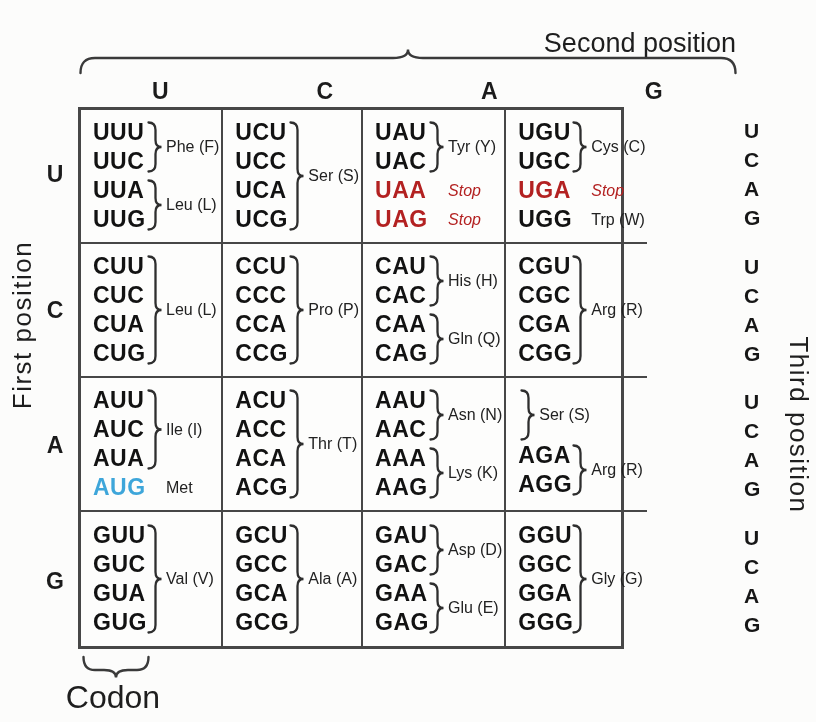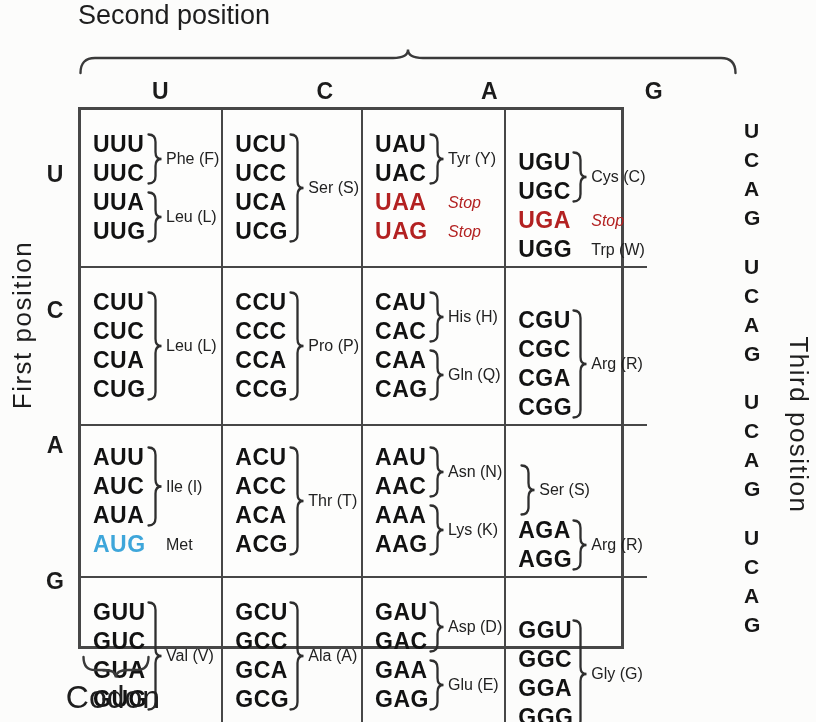--- a/index.html
+++ b/index.html
@@ -3,22 +3,22 @@
 <meta charset="utf-8">
 <style>
   html,body { margin:0; padding:0; }
   .stage {
     position:relative; width:816px; height:722px;
     background:#fcfcfb; overflow:hidden;
     font-family:"Liberation Sans","DejaVu Sans",sans-serif;
     color:#1b1b1b;
   }
   .title {
-    position:absolute; left:78px; top:0; width:658px;
-    text-align:left; font-size:27px; color:#1e1e1e;
+    position:absolute; left:78px; top:28px; width:658px;
+    text-align:right; font-size:27px; color:#1e1e1e;
   }
   .top-brace { position:absolute; left:79px; top:48px; }
   .col-headers {
     position:absolute; left:78px; top:76px; width:658px; height:30px;
     display:grid; grid-template-columns:repeat(4,1fr);
   }
   .col-headers span {
     text-align:center; font-weight:bold; font-size:23px; line-height:30px;
   }
   .row-letters {
@@ -43,21 +43,21 @@
     position:absolute; left:78px; top:107px; width:546px; height:542px;
     display:grid; grid-template-columns:repeat(4,1fr); grid-template-rows:repeat(4,1fr);
     border:3px solid #474747; box-sizing:border-box; background:#fdfdfc;
   }
   .cell {
     border-right:2px solid #474747; border-bottom:2px solid #474747;
     box-sizing:border-box; padding:2px 2px 2px 12px;
     display:flex; flex-direction:column; justify-content:center;
     overflow:visible;
   }
-  .cell:nth-child(4n) { border-right:none;margin-top:36px; }
+  .cell:nth-child(4n) { border-right:none; }
   .cell:nth-child(n+13) { border-bottom:none; }
   .group { display:flex; align-items:center; }
   .codons { display:flex; flex-direction:column; width:52px; flex-shrink:0; }
   .codon {
     height:29px; display:flex; align-items:center;
     font-weight:bold; font-size:23px; letter-spacing:0.5px; color:#121212;
   }
   .vbrace { flex-shrink:0; margin-left:1px; }
   .amino { font-size:16px; margin-left:3px; white-space:nowrap; color:#222; }
   .amino.nobrace { margin-left:21px; }

